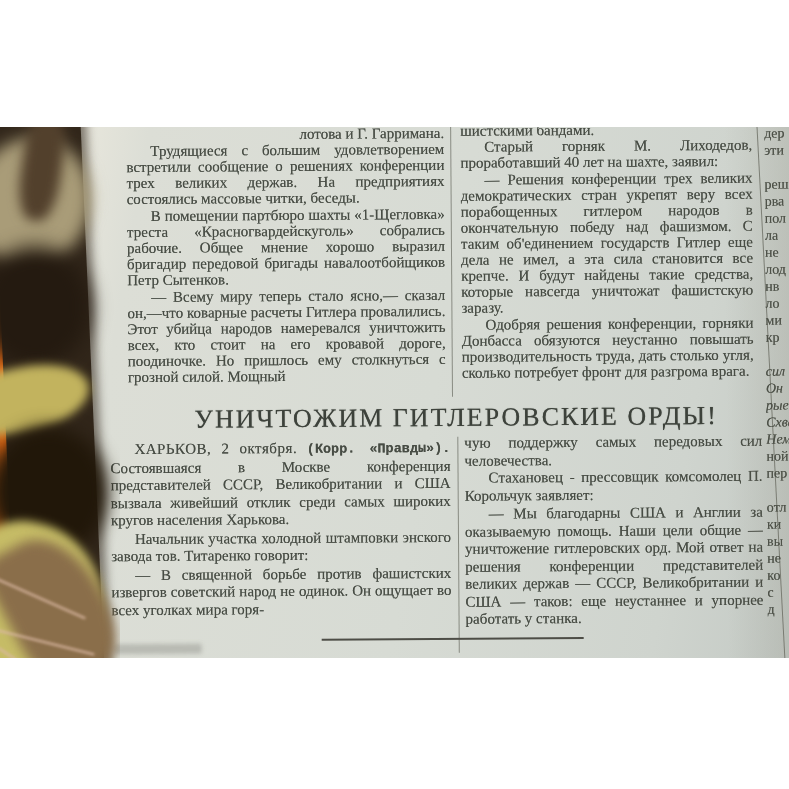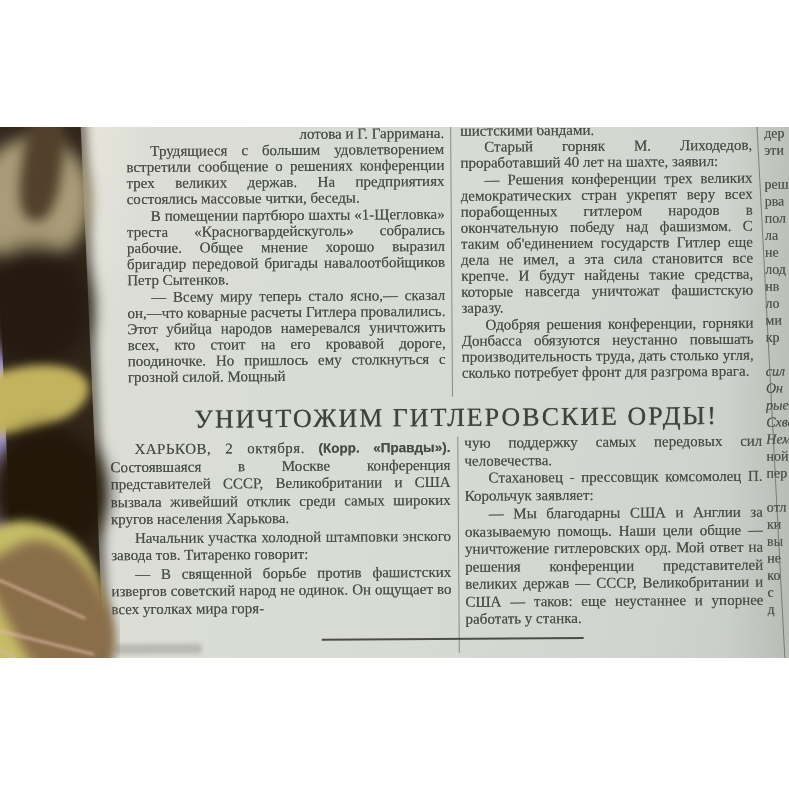--- a/index.html
+++ b/index.html
@@ -3,21 +3,21 @@
 <meta charset="utf-8">
 <style>
   html,body{margin:0;padding:0;background:#ffffff;}
   .canvas{
     position:relative;width:789px;height:789px;background:#ffffff;overflow:hidden;
     font-family:"Liberation Serif", serif;
   }
   
   .photo{
     position:absolute;left:0;top:127px;width:789px;height:531px;
-    background:#c4b5fd;overflow:hidden;
+    background:#f97316;overflow:hidden;
     box-shadow: inset 0 5px 8px -4px rgba(60,55,45,.35), inset 0 -5px 8px -4px rgba(60,55,45,.3);
   }
   
   .paper{
     position:absolute;left:70px;top:-6px;width:726px;height:548px;
     background:linear-gradient(100deg,#eae8dd 0%,#dcded6 10%,#d7dbd4 50%,#cfd4ce 82%,#c3c9c4 100%);
     transform:rotate(-0.4deg);
     box-shadow:-10px 0 16px rgba(35,26,16,.5);
     color:#474c44;
   }
@@ -43,21 +43,21 @@
   .d3{left:688px;top:0px;height:548px;transform:rotate(-2.6deg);transform-origin:top center;
       background:rgba(72,74,64,.6);}
   .end-rule{position:absolute;left:250px;top:517px;width:262px;height:2px;background:#4d4d46;}
   .smudge{position:absolute;left:42px;top:521px;width:88px;height:10px;
           background:rgba(105,105,98,.3);filter:blur(2px);border-radius:2px;}
   .edge-col{position:absolute;left:696px;top:6px;width:60px;height:538px;overflow:hidden;
             font-size:14px;line-height:17px;text-shadow:0 0 .6px rgba(71,76,68,.75);}
   .frag-line{height:17px;white-space:nowrap;}
   .page-curl{position:absolute;right:0;top:0;width:70px;height:548px;
              background:linear-gradient(to right,rgba(255,255,255,0),rgba(120,115,98,.18));}
-  .dateline-credit{font-family:Liberation Sans, sans-serif;font-weight:bold;font-size:13.5px;}
+  .dateline-credit{font-family:Liberation Mono, monospace;font-weight:bold;font-size:13.5px;}
   .dateline-city{letter-spacing:.5px;}
   
   .fg{position:absolute;left:0;top:0;width:120px;height:531px;overflow:hidden;}
   .fg div{position:absolute;}
   .dark-bg{left:-8px;top:-14px;width:88px;height:570px;background:#31261a;
            transform:rotate(-2.5deg);transform-origin:top left;
            box-shadow:6px 0 10px rgba(40,30,18,.55);}
   .blob{filter:blur(8px);border-radius:50%;}
   .leaf-tan-top{left:-28px;top:10px;width:118px;height:130px;background:#a99c78;
                 transform:rotate(18deg);}

